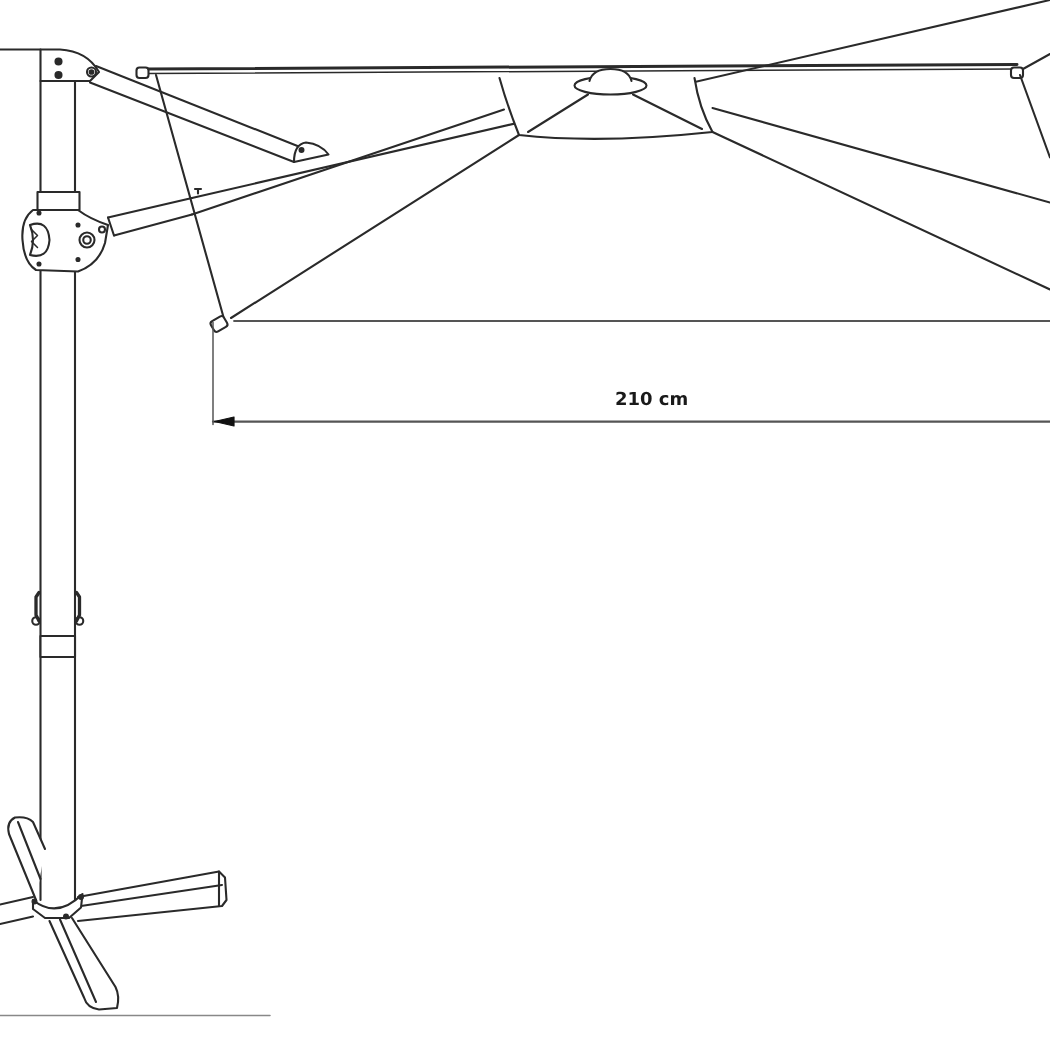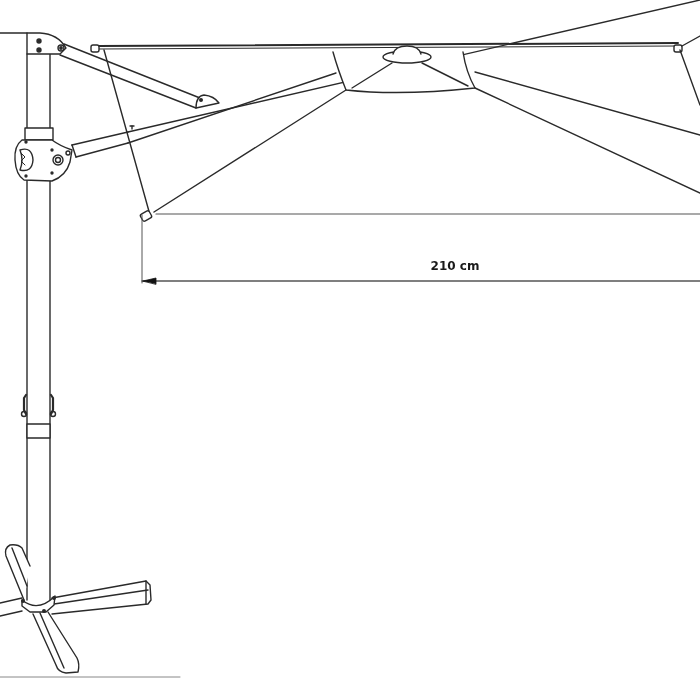--- a/index.html
+++ b/index.html
@@ -1,19 +1,19 @@
 <!DOCTYPE html>
 <html><head>
   <meta charset="utf-8">
   <style>
     html, body { margin: 0; padding: 0; background: #ffffff; }
     body { width: 700px; height: 700px; overflow: hidden; position: relative; font-family: "DejaVu Sans", sans-serif; }
     #diagram { position: absolute; left: 0; top: 0; width: 700px; height: 700px; }
     .dim-label {
-      position: absolute; left: 410px; top: 259px; width: 90px; text-align: center;
+      position: absolute; left: 410px; top: 259px; width: 90px; 
       font-family: "DejaVu Sans", sans-serif; font-size: 12px; font-weight: bold; color: #1a1a1a;
     }
   </style>
 </head>
 <body>
 
 <svg id="diagram" viewBox="0 0 700 700" xmlns="http://www.w3.org/2000/svg">
   <g fill="none" stroke="#2a2a2a" stroke-width="1.4" stroke-linejoin="round" stroke-linecap="round">
 
     <line x1="0" y1="677" x2="180" y2="677" stroke="#888" stroke-width="1"></line>

